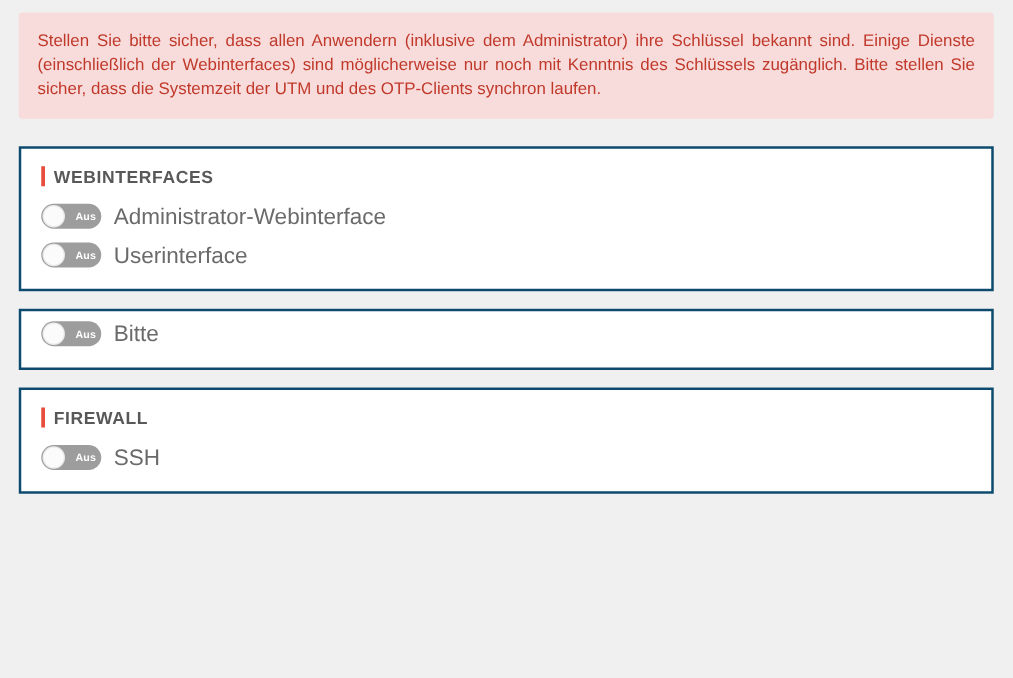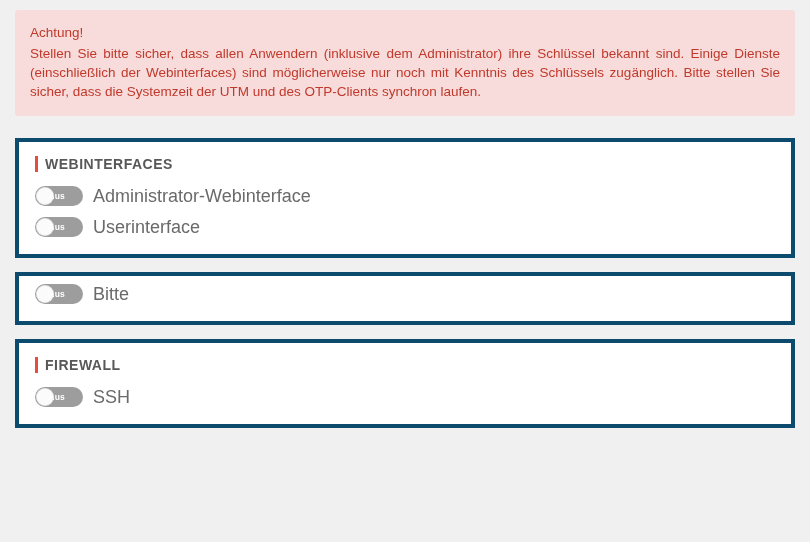--- a/index.html
+++ b/index.html
@@ -17,21 +17,21 @@
     color: #c0392b;
     padding: 14px 15px 14px 15px;
     margin-bottom: 22px;
     border-radius: 3px;
     line-height: 1.4;
   }
   .alert-title { margin-bottom: 2px; }
   .alert-body { text-align: justify; text-justify: inter-word; }
   .panel {
     background: #fff;
-    border: 4px solid #0c4a6e;
+    border: 2px solid #0c4a6e;
     margin-bottom: 14px;
     padding: 0 16px 14px 16px;
   }
   .panel-title {
     display: flex;
     align-items: center;
     padding: 14px 0 6px 0;
     font-size: 14px;
     font-weight: bold;
     color: #585858;
@@ -68,42 +68,41 @@
     left: 1px;
     top: 1px;
     width: 18px;
     height: 18px;
     background: #fbfbfb;
     border-radius: 50%;
     box-shadow: 0 0 0 1px rgba(0,0,0,0.07) inset;
   }
   .toggle-label-off {
     position: absolute;
-    right: 18px;
+    right: 4px;
     top: 50%;
     transform: translateY(-50%);
     font-size: 8.5px;
     font-weight: bold;
     color: #fff;
     letter-spacing: 0.2px;
     pointer-events: none;
   }
   .row-label {
     margin-left: 10px;
     color: #6a6a6a;
     font-size: 18px;
   }
 </style>
 </head>
 <body>
 
 <div class="page">
 
   <div class="alert">
-    <div class="alert-title">Achtung!</div>
     <div class="alert-body">Stellen Sie bitte sicher, dass allen Anwendern (inklusive dem Administrator) ihre Schlüssel bekannt sind. Einige Dienste (einschließlich der Webinterfaces) sind möglicherweise nur noch mit Kenntnis des Schlüssels zugänglich. Bitte stellen Sie sicher, dass die Systemzeit der UTM und des OTP-Clients synchron laufen.</div>
   </div>
 
   <div class="panel">
     <div class="panel-title">
       <span class="accent"></span>
       <span>WEBINTERFACES</span>
     </div>
     <div class="row">
       <div class="toggle">

